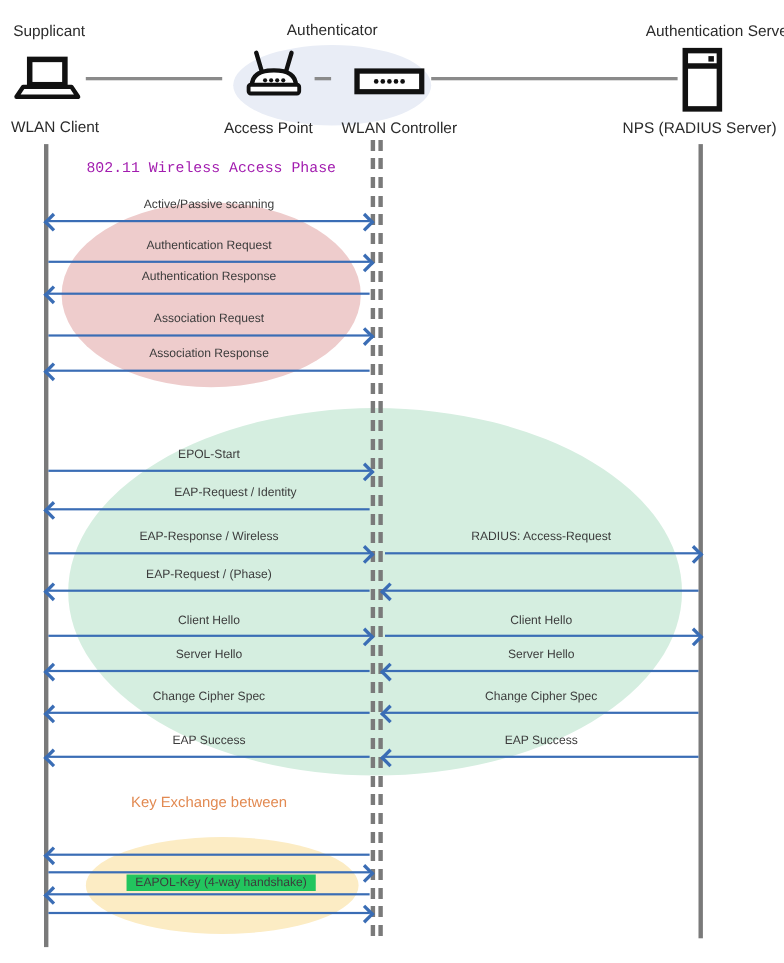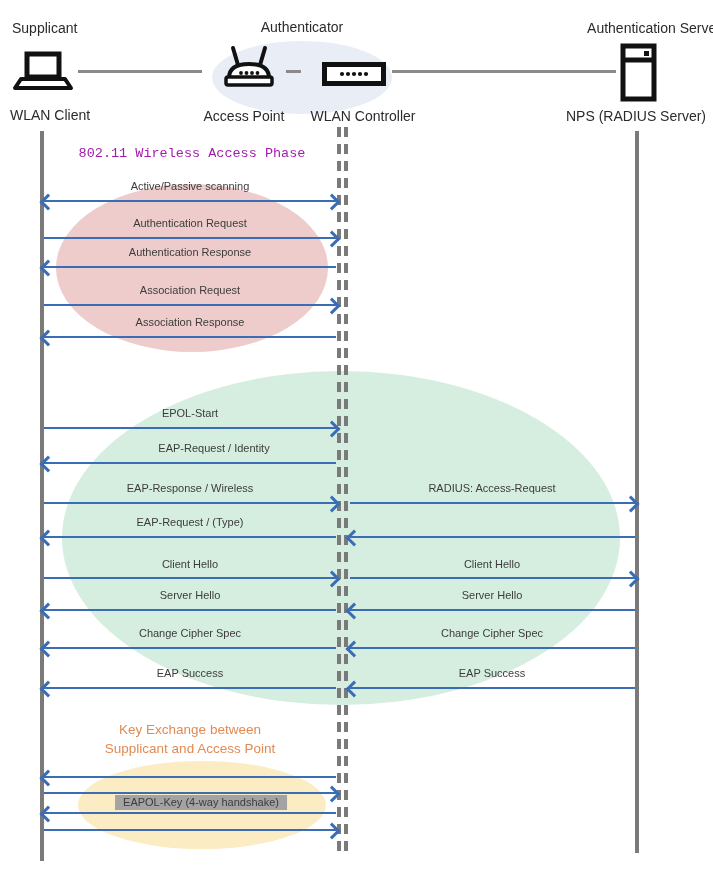--- a/index.html
+++ b/index.html
@@ -37,21 +37,21 @@
   
   .lbl{position:absolute;transform:translateX(-50%);white-space:nowrap;
        font-size:11px;color:var(--txt);z-index:4;line-height:16px;}
   .phase{position:absolute;transform:translateX(-50%);white-space:nowrap;
        font-size:13.5px;z-index:4;line-height:16px;}
   .phase.red{color:#a21caf;font-family:Liberation Mono, monospace;}
   .phase.green{color:#3db071;}
   .phase.orange{color:#e28a52;}
   .actor{position:absolute;white-space:nowrap;font-size:14px;color:#2b2b2b;z-index:4;}
   .centered{transform:translateX(-50%);}
-  .keylbl{background:#a3a3a3;padding:0 8px;line-height:15px;}
+  .keylbl{background:#22c55e;padding:0 8px;line-height:15px;}
 
   .icon{position:absolute;z-index:2;}
 </style>
 </head>
 <body>
 
 <div class="stage">
 
   <div class="ell ell-auth"></div>
   <div class="ell ell-red"></div>
@@ -102,31 +102,30 @@
   <div class="actor centered" style="left:363px;top:108px;">WLAN Controller</div>
   <div class="actor centered" style="left:636px;top:108px;">NPS (RADIUS Server)</div>
 
   <div class="life" style="left:40px;top:131px;height:730px;"></div>
   <div class="dash" style="left:337px;top:127px;height:730px;"></div>
   <div class="dash" style="left:344px;top:127px;height:730px;"></div>
   <div class="life" style="left:635px;top:131px;height:722px;"></div>
 
   <div class="phase red" style="left:192px;top:146px;">802.11 Wireless Access Phase</div>
   <div class="phase orange" style="left:190px;top:722px;">Key Exchange between</div>
-  <div class="phase orange" style="left:190px;top:741px;">Supplicant and Access Point</div>
 
   <div class="lbl" style="left:190px;top:178px;">Active/Passive scanning</div>
   <div class="lbl" style="left:190px;top:215px;">Authentication Request</div>
   <div class="lbl" style="left:190px;top:244px;">Authentication Response</div>
   <div class="lbl" style="left:190px;top:282px;">Association Request</div>
   <div class="lbl" style="left:190px;top:314px;">Association Response</div>
   <div class="lbl" style="left:190px;top:405px;">EPOL-Start</div>
   <div class="lbl" style="left:190px;top:440px;margin-left:24px;">EAP-Request / Identity</div>
   <div class="lbl" style="left:190px;top:480px;">EAP-Response / Wireless</div>
-  <div class="lbl" style="left:190px;top:514px;">EAP-Request / (Type)</div>
+  <div class="lbl" style="left:190px;top:514px;">EAP-Request / (Phase)</div>
   <div class="lbl" style="left:190px;top:556px;">Client Hello</div>
   <div class="lbl" style="left:190px;top:587px;">Server Hello</div>
   <div class="lbl" style="left:190px;top:625px;">Change Cipher Spec</div>
   <div class="lbl" style="left:190px;top:665px;">EAP Success</div>
   <div class="lbl keylbl" style="left:201px;top:795px;">EAPOL-Key (4-way handshake)</div>
 
   <div class="lbl" style="left:492px;top:480px;">RADIUS: Access-Request</div>
   <div class="lbl" style="left:492px;top:556px;">Client Hello</div>
   <div class="lbl" style="left:492px;top:587px;">Server Hello</div>
   <div class="lbl" style="left:492px;top:625px;">Change Cipher Spec</div>

